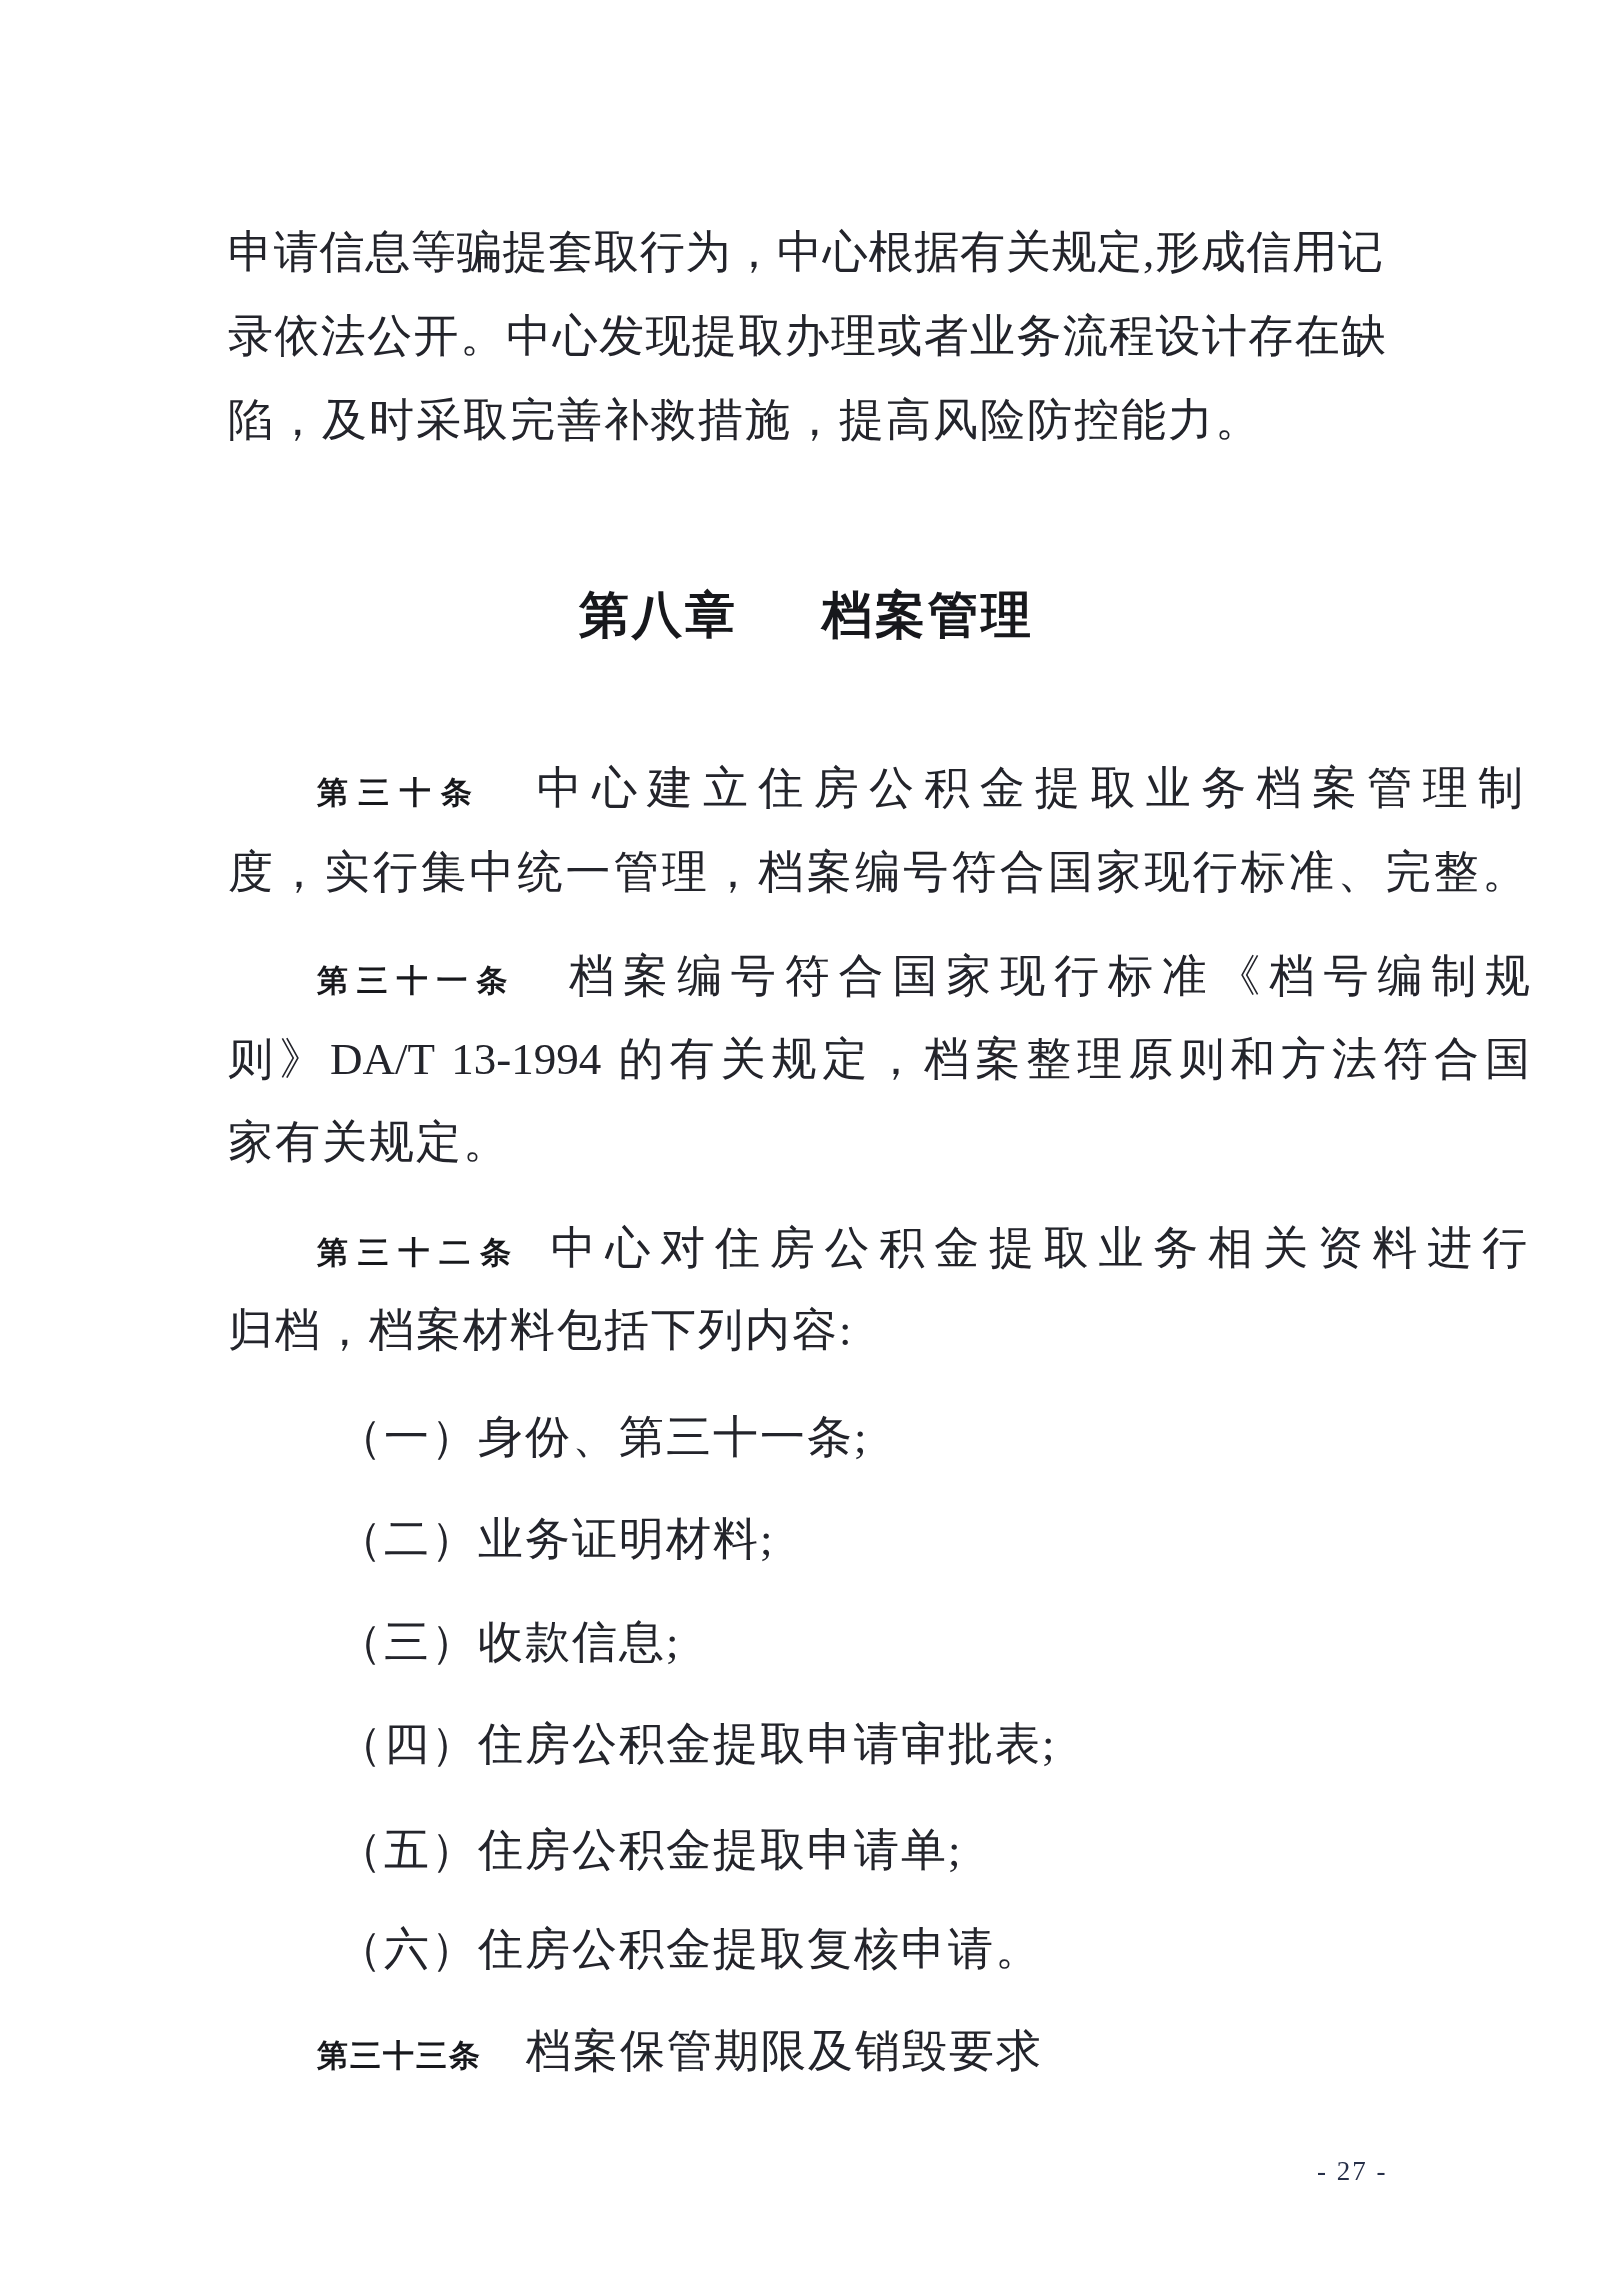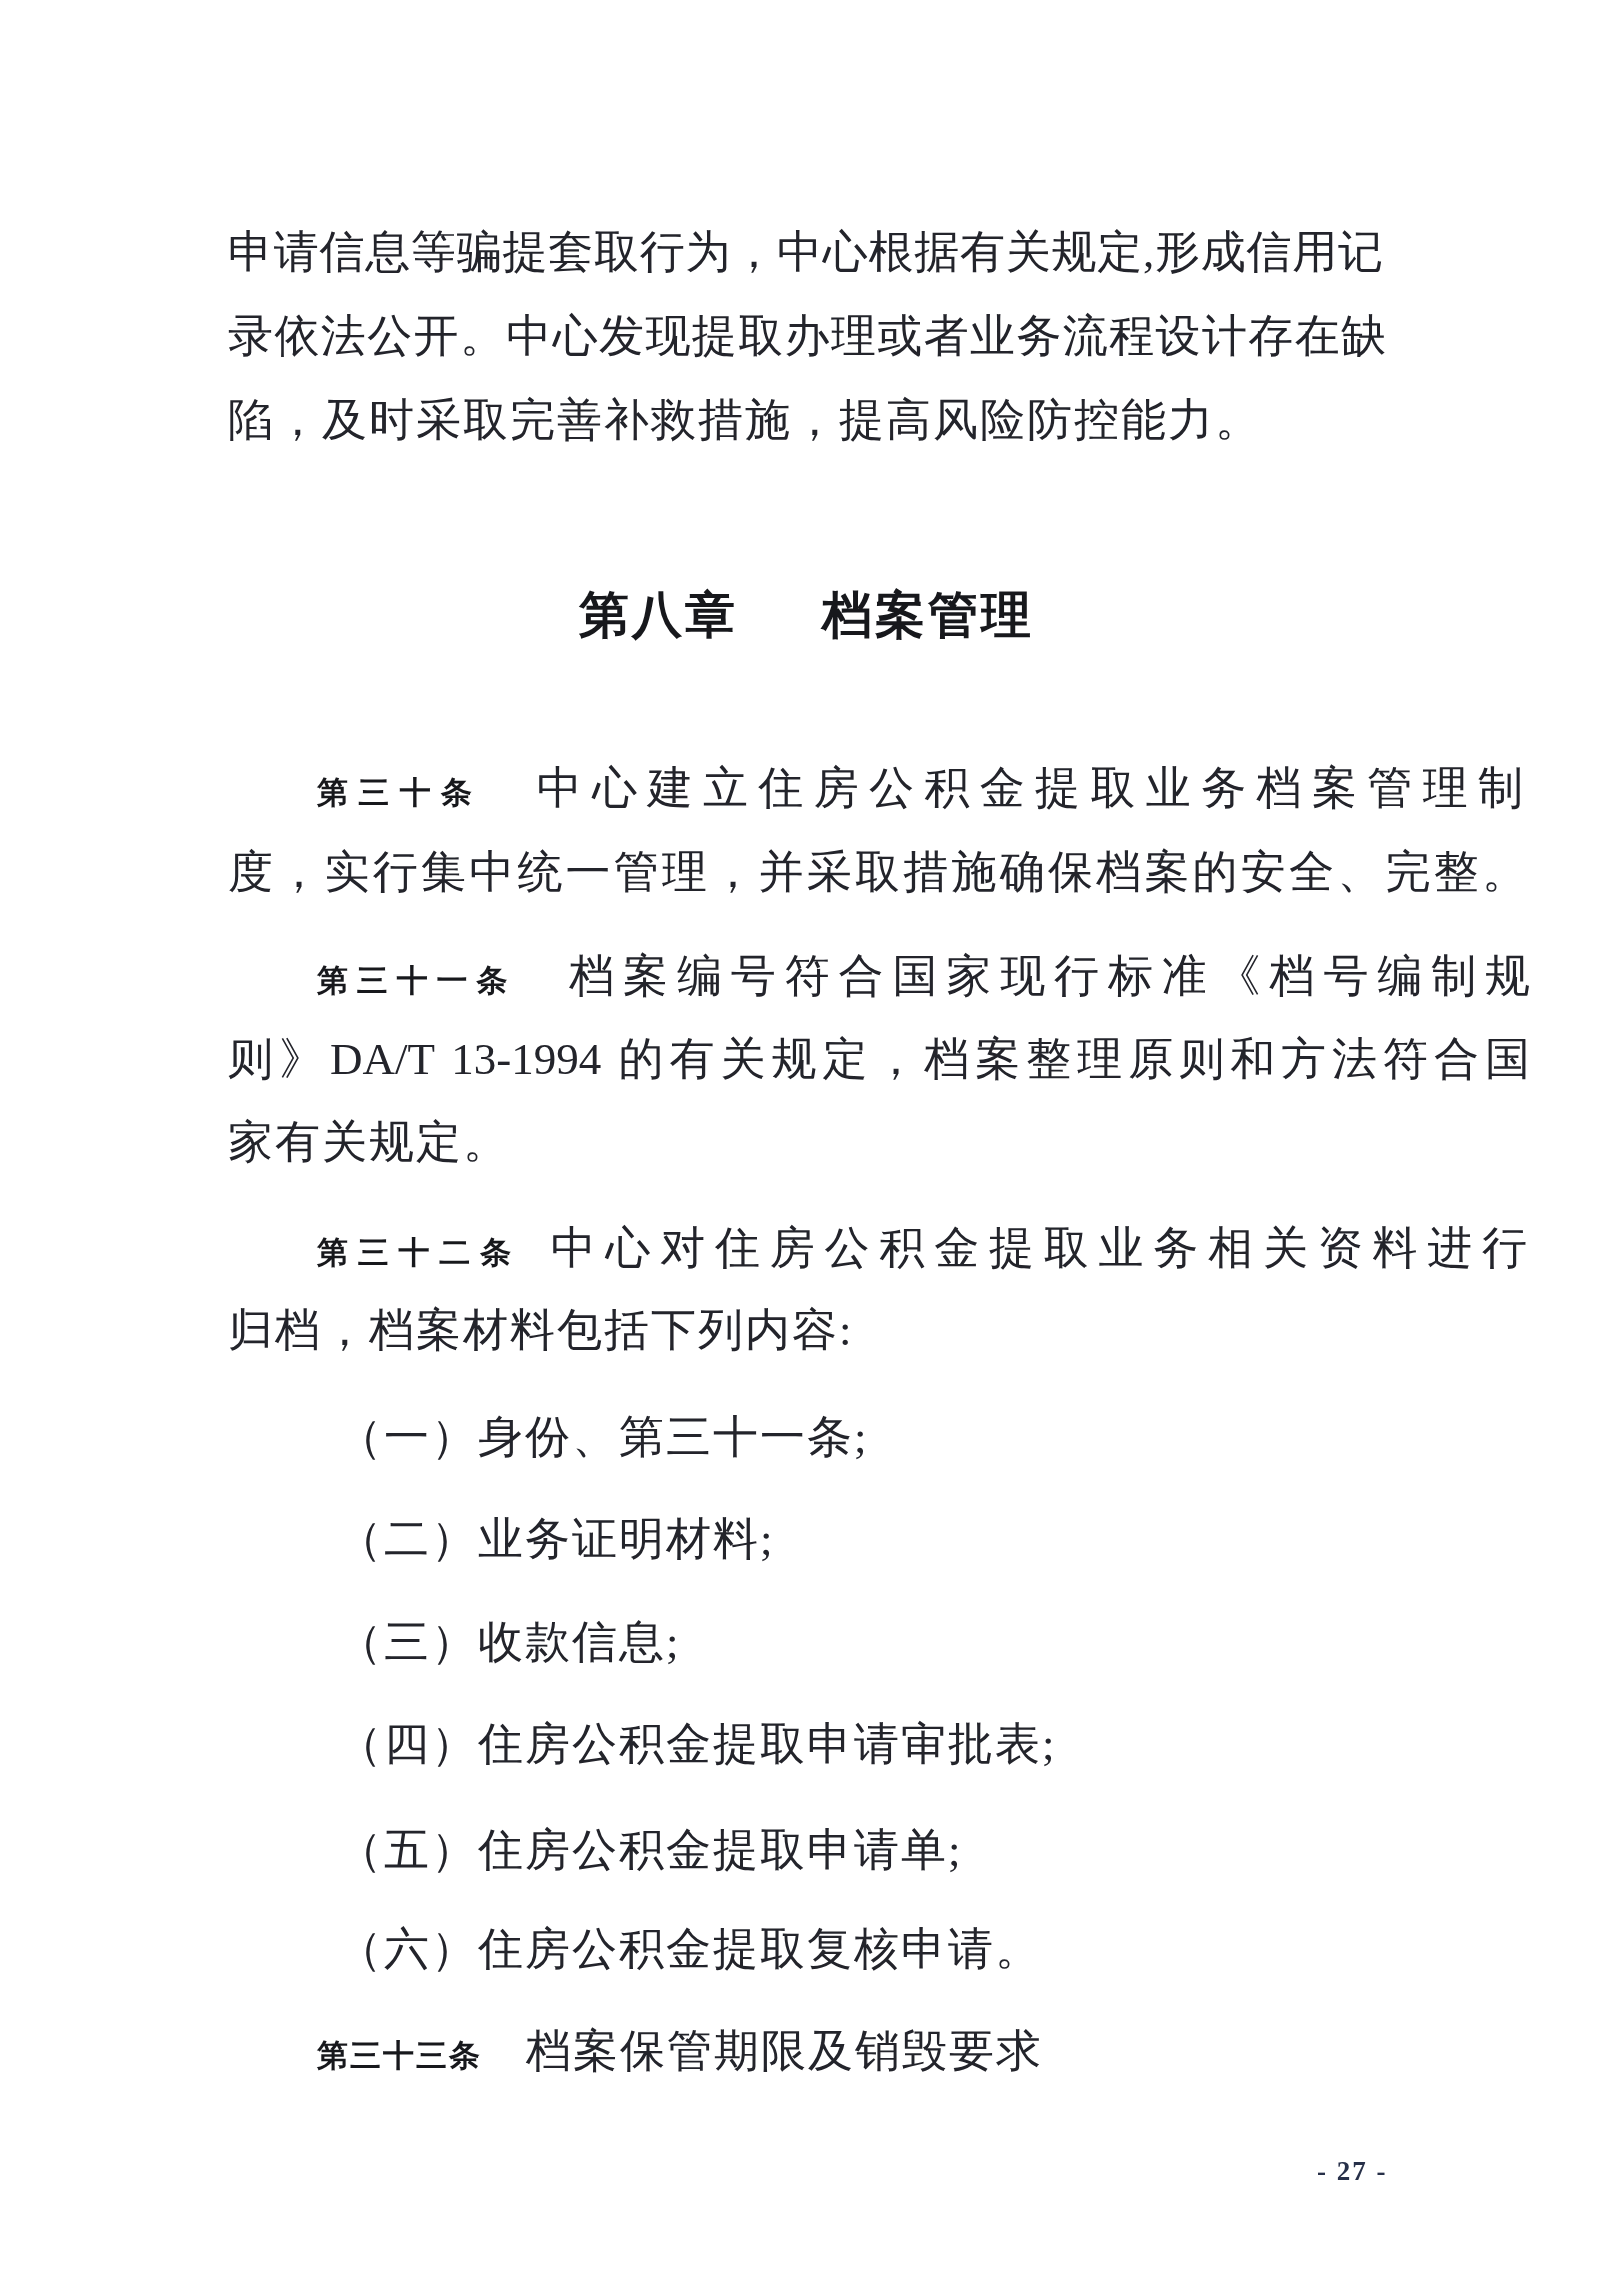--- a/index.html
+++ b/index.html
@@ -53,40 +53,39 @@
   }
   .heading-gap { display: inline-block; width: 84px; height: 1px; }
   .footer-page-number {
     position: absolute;
     top: 2156px;
     left: 1317px;
     font-size: 27px;
     letter-spacing: 2px;
     color: #273049;
     font-family: "Liberation Serif", "DejaVu Serif", serif;
-    font-weight: bold;
   }
 </style>
 </head>
 <body>
 
 <div class="page">
 
   <div class="line jline" style="top:227px; left:228px; width:1155px;">申请信息等骗提套取行为，中心根据有关规定,形成信用记</div>
   <div class="line jline" style="top:311px; left:228px; width:1158px;">录依法公开。中心发现提取办理或者业务流程设计存在缺</div>
   <div class="line" style="top:395px; left:228px;text-align:right;">陷，及时采取完善补救措施，提高风险防控能力。</div>
 
   <div class="chapter-heading">
     <span>第八章</span><span class="heading-gap"></span><span>档案管理</span>
   </div>
 
   <div class="line jline" style="top:763px; left:317px; width:1206px;">
     <span class="article-label">第三十条</span><span class="label-gap gap-lg"></span><span>中心建立住房公积金提取业务档案管理制</span>
   </div>
-  <div class="line jline" style="top:847px; left:228px; width:1299px;">度，实行集中统一管理，并采取措施确保档案的安全、完整。</div>
+  <div class="line jline" style="top:847px; left:228px; width:1299px;">度，实行集中统一管理，档案编号符合国家现行标准、完整。</div>
 
   <div class="line jline" style="top:951px; left:317px; width:1213px;">
     <span class="article-label">第三十一条</span><span class="label-gap gap-lg"></span><span>档案编号符合国家现行标准《档号编制规</span>
   </div>
   <div class="line jline" style="top:1034px; left:228px; width:1302px;font-family:Liberation Serif, serif;">则》DA/T 13-1994 的有关规定，档案整理原则和方法符合国</div>
   <div class="line" style="top:1117px; left:228px;">家有关规定。</div>
 
   <div class="line jline" style="top:1223px; left:317px; width:1210px;">
     <span class="article-label">第三十二条</span><span class="label-gap gap-sm"></span><span>中心对住房公积金提取业务相关资料进行</span>
   </div>

